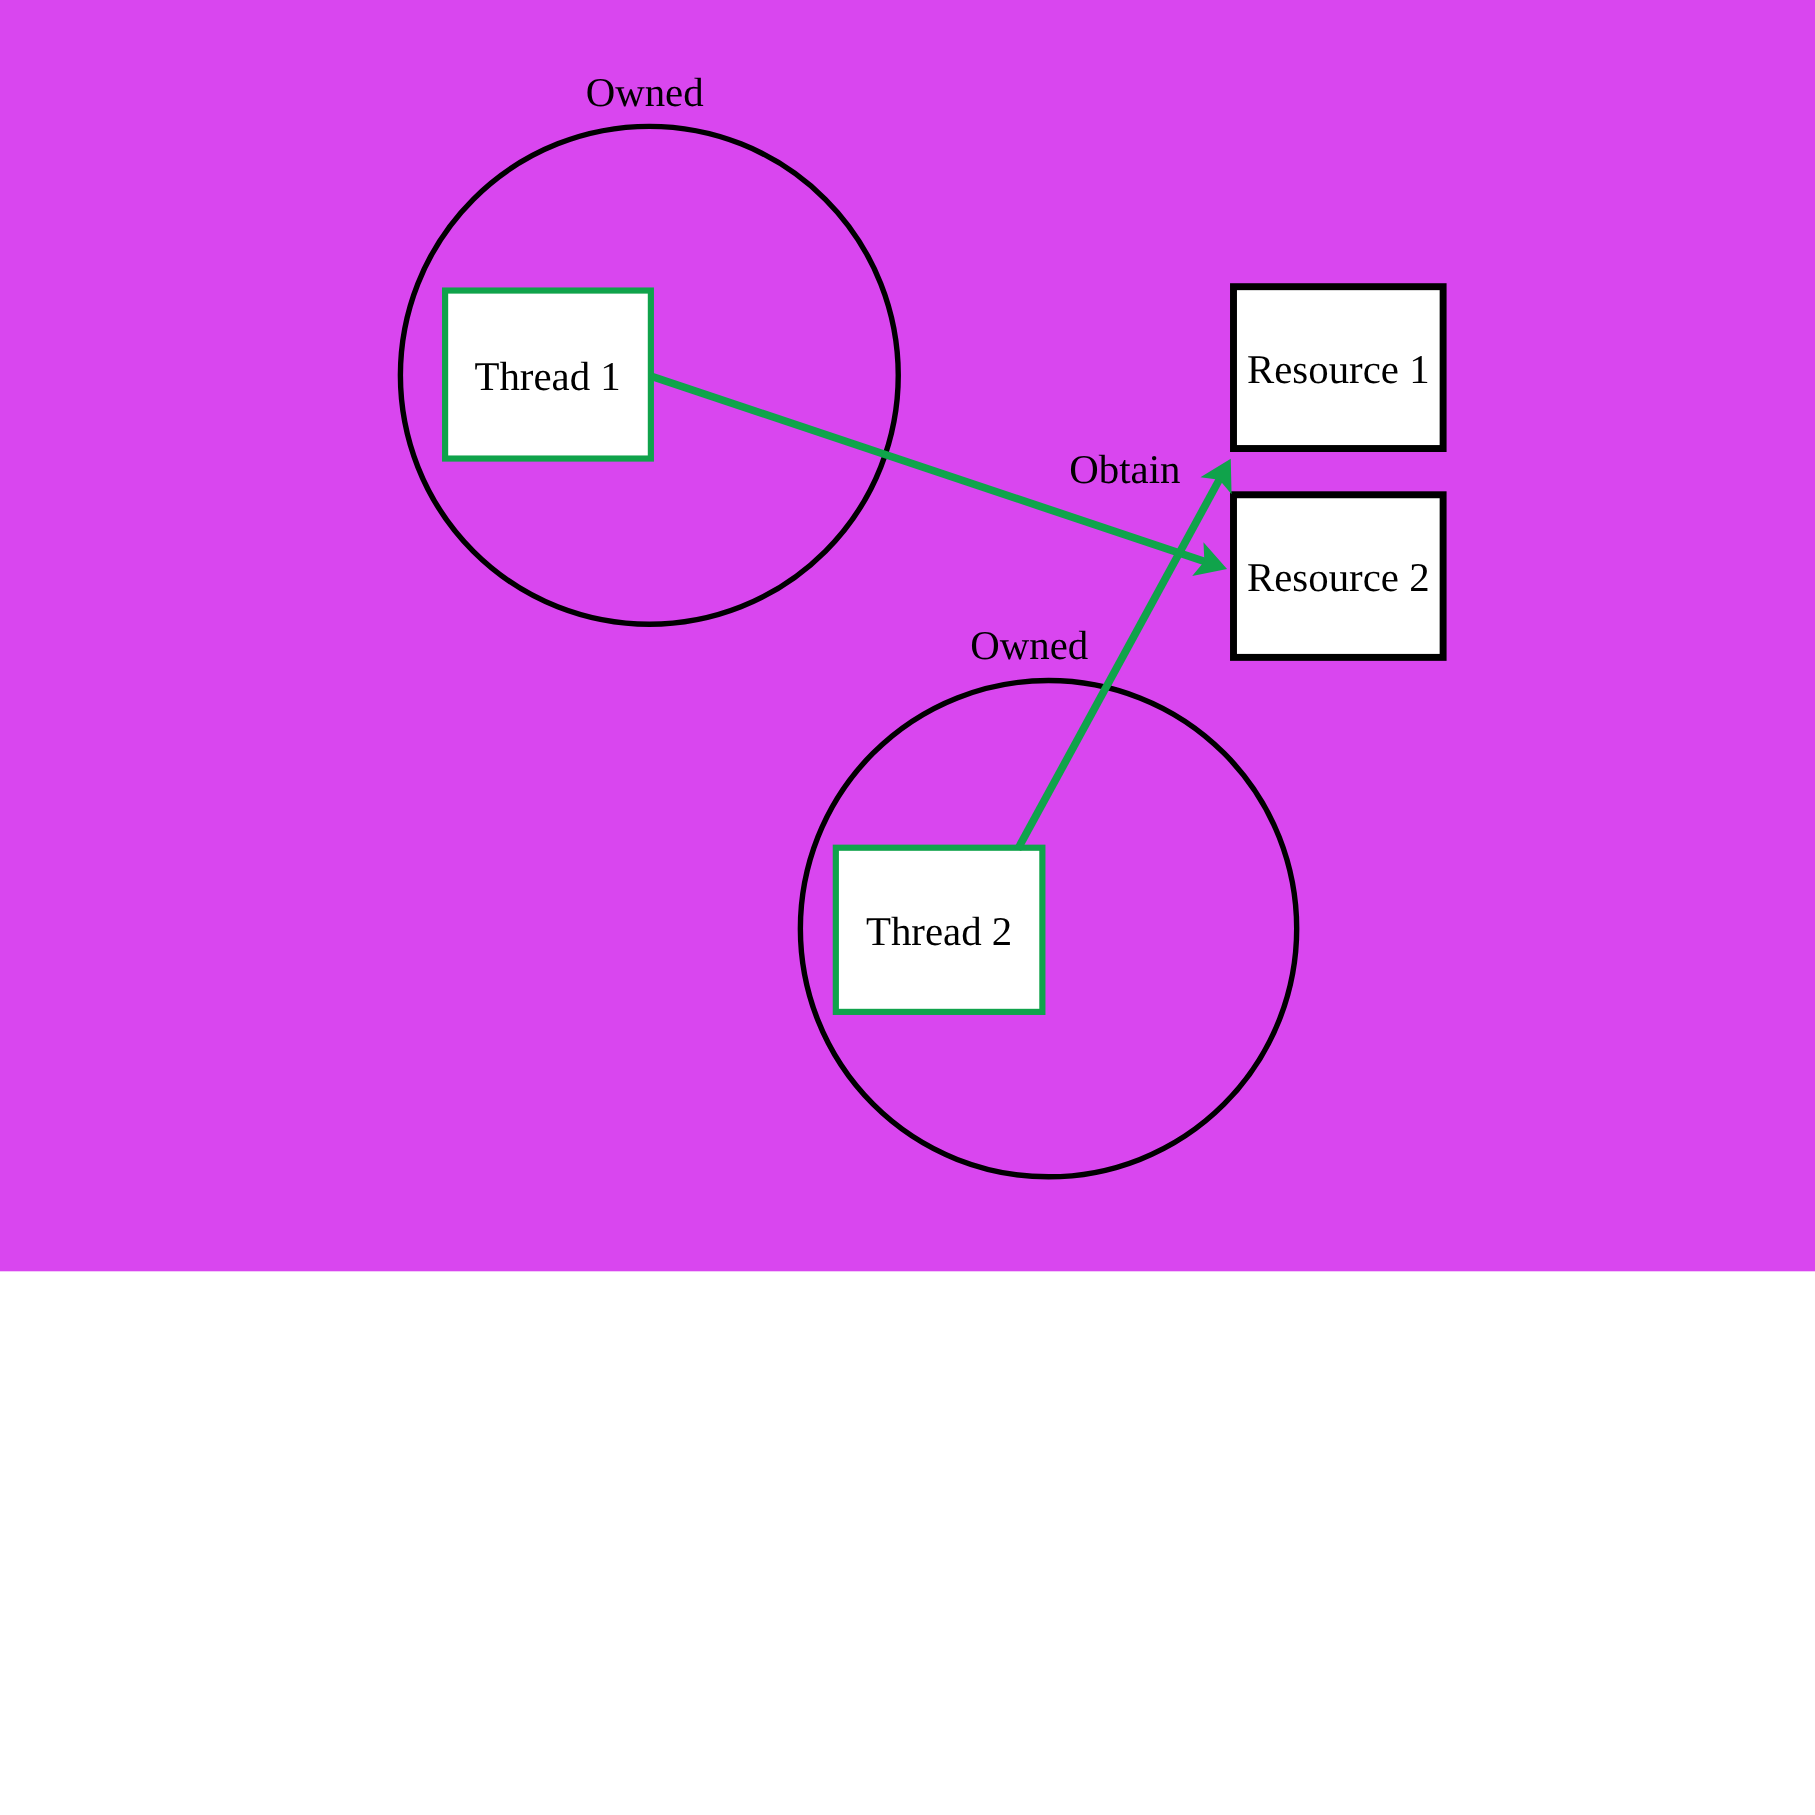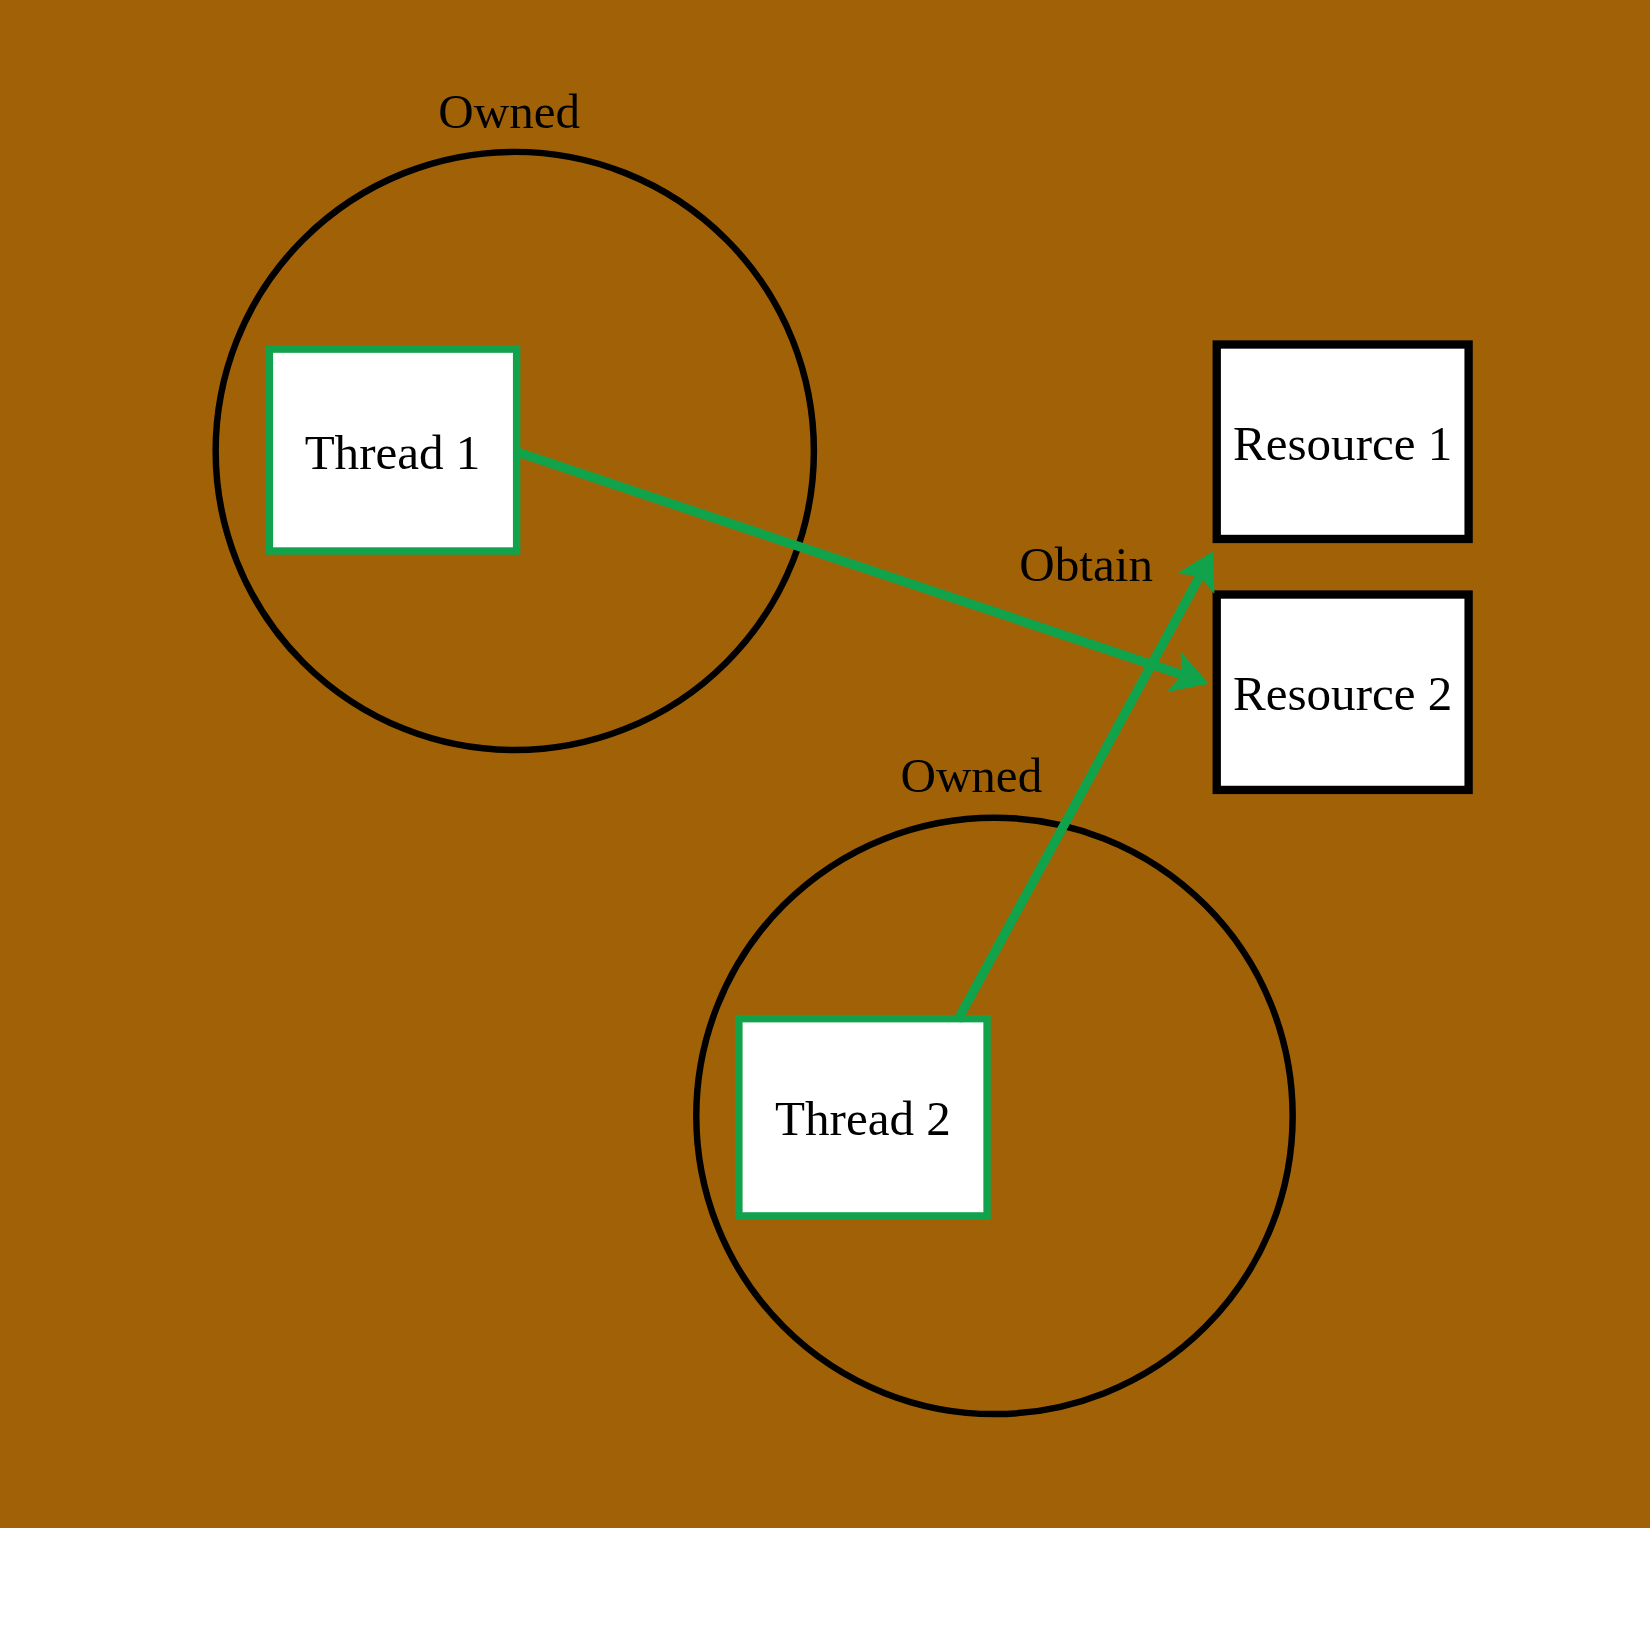--- a/index.html
+++ b/index.html
@@ -3,22 +3,22 @@
 <meta charset="utf-8">
 <style>
   html, body {
     margin: 0;
     padding: 0;
     background: #ffffff;
   }
   .stage {
     position: relative;
     width: 1650px;
-    height: 1528px;
-    background: #a16207;
+    height: 1156px;
+    background: #d946ef;
     overflow: hidden;
   }
   .stage svg {
     position: absolute;
     left: 0;
     top: 0;
     width: 100%;
     height: 100%;
     display: block;
   }

